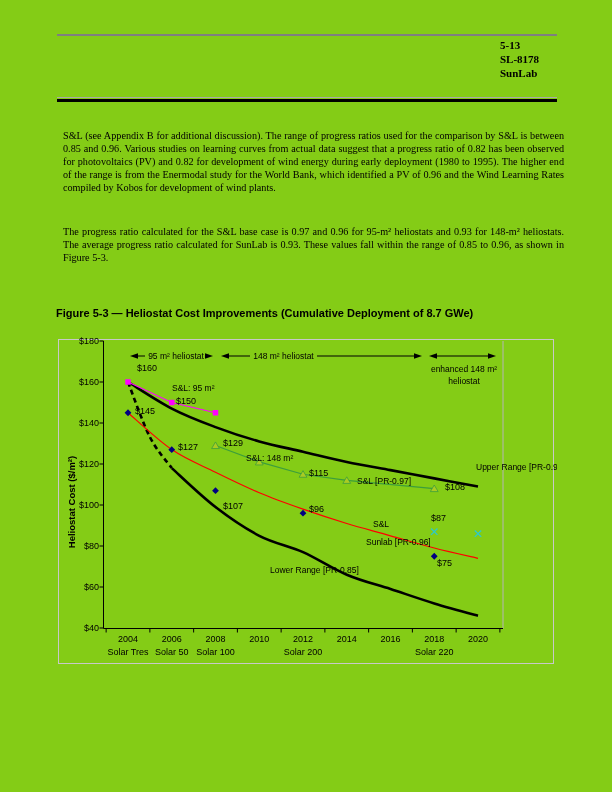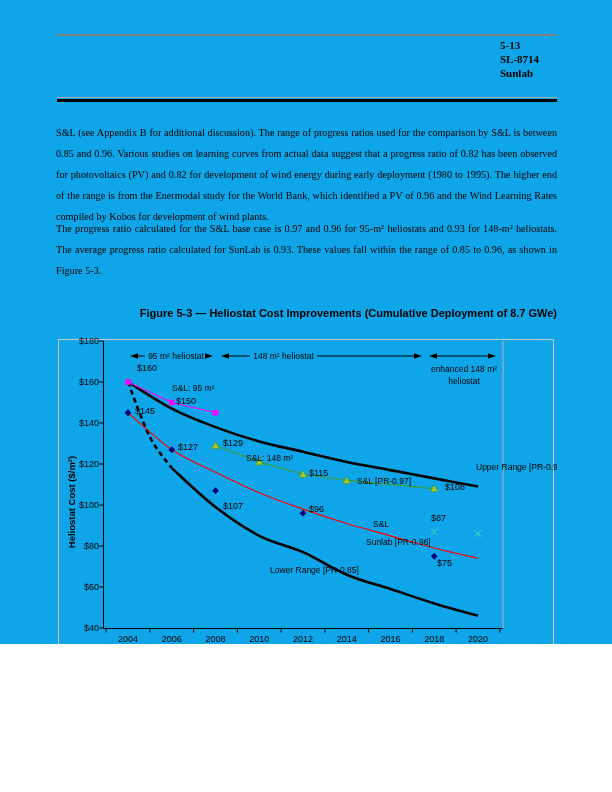--- a/index.html
+++ b/index.html
@@ -1,48 +1,48 @@
 <!DOCTYPE html>
 <html><head>
 <meta charset="utf-8">
 <style>
   html,body{margin:0;padding:0;background:#fff}
-  .page{position:relative;width:612px;height:644px;background:#0ea5e9;
+  .page{position:relative;width:612px;height:792px;background:#84cc16;
         font-family:"Liberation Serif",serif;color:#000;overflow:hidden}
   .rule{position:absolute;left:57px;width:500px}
   #rule-top{top:34px;height:2px;background:#7f7f7f}
   #rule-mid-thin{top:97px;height:1px;background:#a9a9a9}
   #rule-mid{top:99px;height:3px;background:#000}
   .header{position:absolute;left:500px;top:38px;font-weight:bold;
           font-size:11px;line-height:14px;white-space:nowrap}
-  .bodytext{position:absolute;left:56px;width:501px;margin:0;
-            font-size:10.2px;line-height:21px;text-align:justify}
+  .bodytext{position:absolute;left:56px;width:501px;margin:7px;
+            font-size:10.2px;line-height:13px;text-align:justify}
   #p1{top:122px} #p2{top:218px} #p3{top:687px}
-  .fig-title{position:absolute;left:56px;top:307px;width:501px;text-align:right;
+  .fig-title{position:absolute;left:56px;top:307px;width:501px;text-align:left;
              font-family:"Liberation Sans",sans-serif;font-weight:bold;font-size:11px}
   #chart-svg{position:absolute;left:56px;top:333px}
   #chart-svg text{fill:#000}
   .tick{font:9px "Liberation Sans",sans-serif}
   .subtick{font:9px "Liberation Sans",sans-serif}
   .dlabel{font:9px "Liberation Sans",sans-serif}
   .clabel{font:8.5px "Liberation Sans",sans-serif}
   .alabel{font:8.5px "Liberation Sans",sans-serif}
   .ytitle{font:bold 9.5px "Liberation Sans",sans-serif}
 </style>
 </head>
 <body>
 
 <div class="page">
 
   <div class="rule" id="rule-top"></div>
 
   <div class="header">
     <div>5-13</div>
-    <div>SL-8714</div>
-    <div>Sunlab</div>
+    <div>SL-8178</div>
+    <div>SunLab</div>
   </div>
 
   <div class="rule" id="rule-mid-thin"></div>
   <div class="rule" id="rule-mid"></div>
 
   <p class="bodytext" id="p1">S&amp;L (see Appendix B for additional discussion). The range of progress ratios used for the comparison by S&amp;L is between 0.85 and 0.96. Various studies on learning curves from actual data suggest that a progress ratio of 0.82 has been observed for photovoltaics (PV) and 0.82 for development of wind energy during early deployment (1980 to 1995). The higher end of the range is from the Enermodal study for the World Bank, which identified a PV of 0.96 and the Wind Learning Rates compiled by Kobos for development of wind plants.</p>
 
   <p class="bodytext" id="p2">The progress ratio calculated for the S&amp;L base case is 0.97 and 0.96 for 95-m² heliostats and 0.93 for 148-m² heliostats. The average progress ratio calculated for SunLab is 0.93. These values fall within the range of 0.85 to 0.96, as shown in Figure 5-3.</p>
 
   <div class="fig-title">Figure 5-3 — Heliostat Cost Improvements (Cumulative Deployment of 8.7 GWe)</div>

